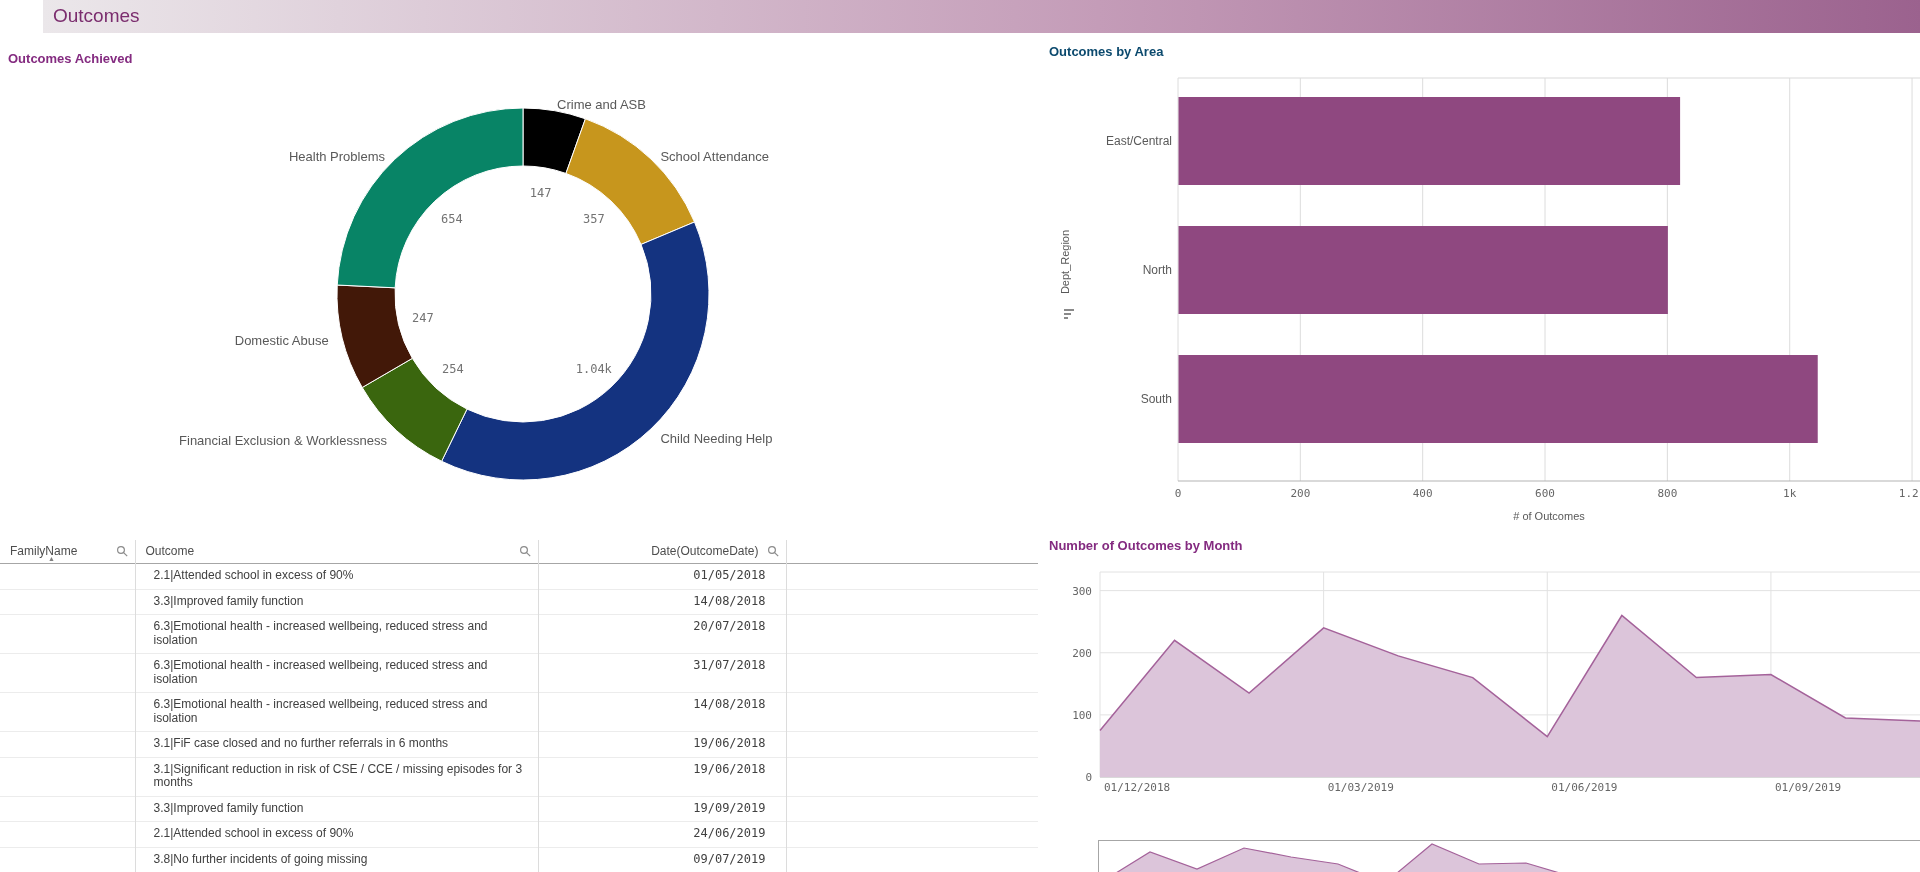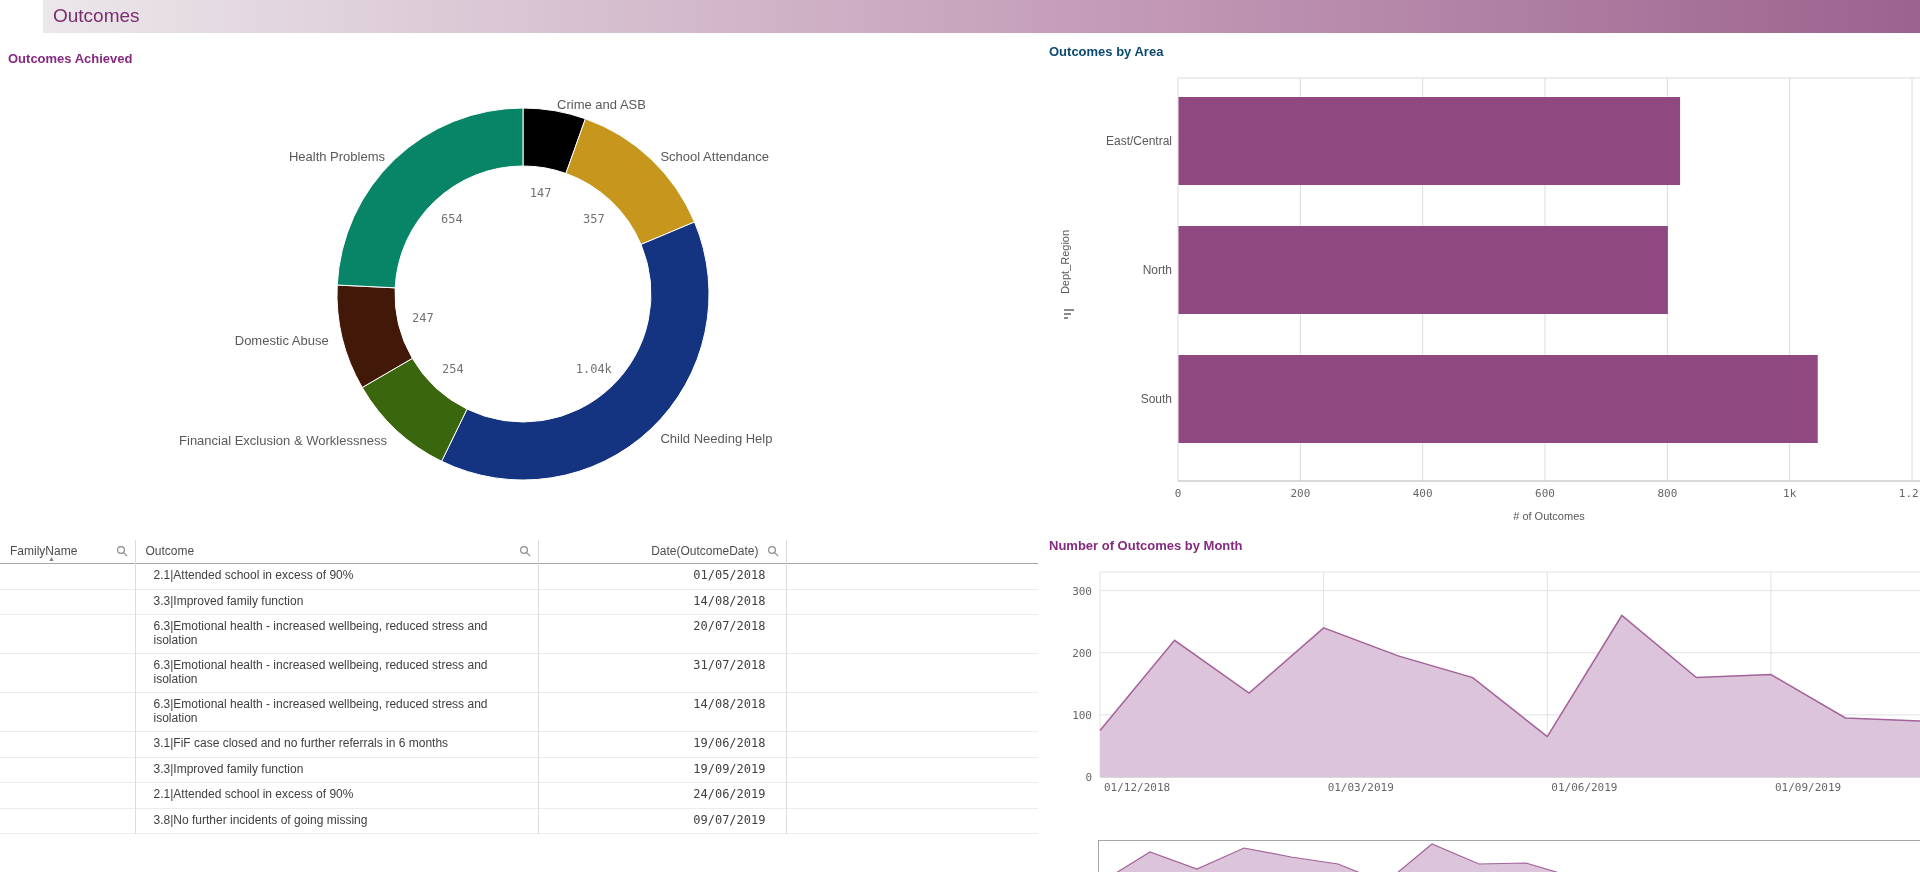--- a/index.html
+++ b/index.html
@@ -191,20 +191,26 @@
           <td class="col-extra"></td>
         </tr>
         <tr>
           <td class="col-family"></td>
           <td class="col-outcome">3.1|FiF case closed and no further referrals in 6 months</td>
           <td class="col-date">19/06/2018</td>
           <td class="col-extra"></td>
         </tr>
         <tr>
           <td class="col-family"></td>
+          <td class="col-outcome">3.1|Significant reduction in risk of CSE / CCE / missing episodes for 3 months</td>
+          <td class="col-date">19/06/2018</td>
+          <td class="col-extra"></td>
+        </tr>
+        <tr>
+          <td class="col-family"></td>
           <td class="col-outcome">3.3|Improved family function</td>
           <td class="col-date">19/09/2019</td>
           <td class="col-extra"></td>
         </tr>
         <tr>
           <td class="col-family"></td>
           <td class="col-outcome">2.1|Attended school in excess of 90%</td>
           <td class="col-date">24/06/2019</td>
           <td class="col-extra"></td>
         </tr>

